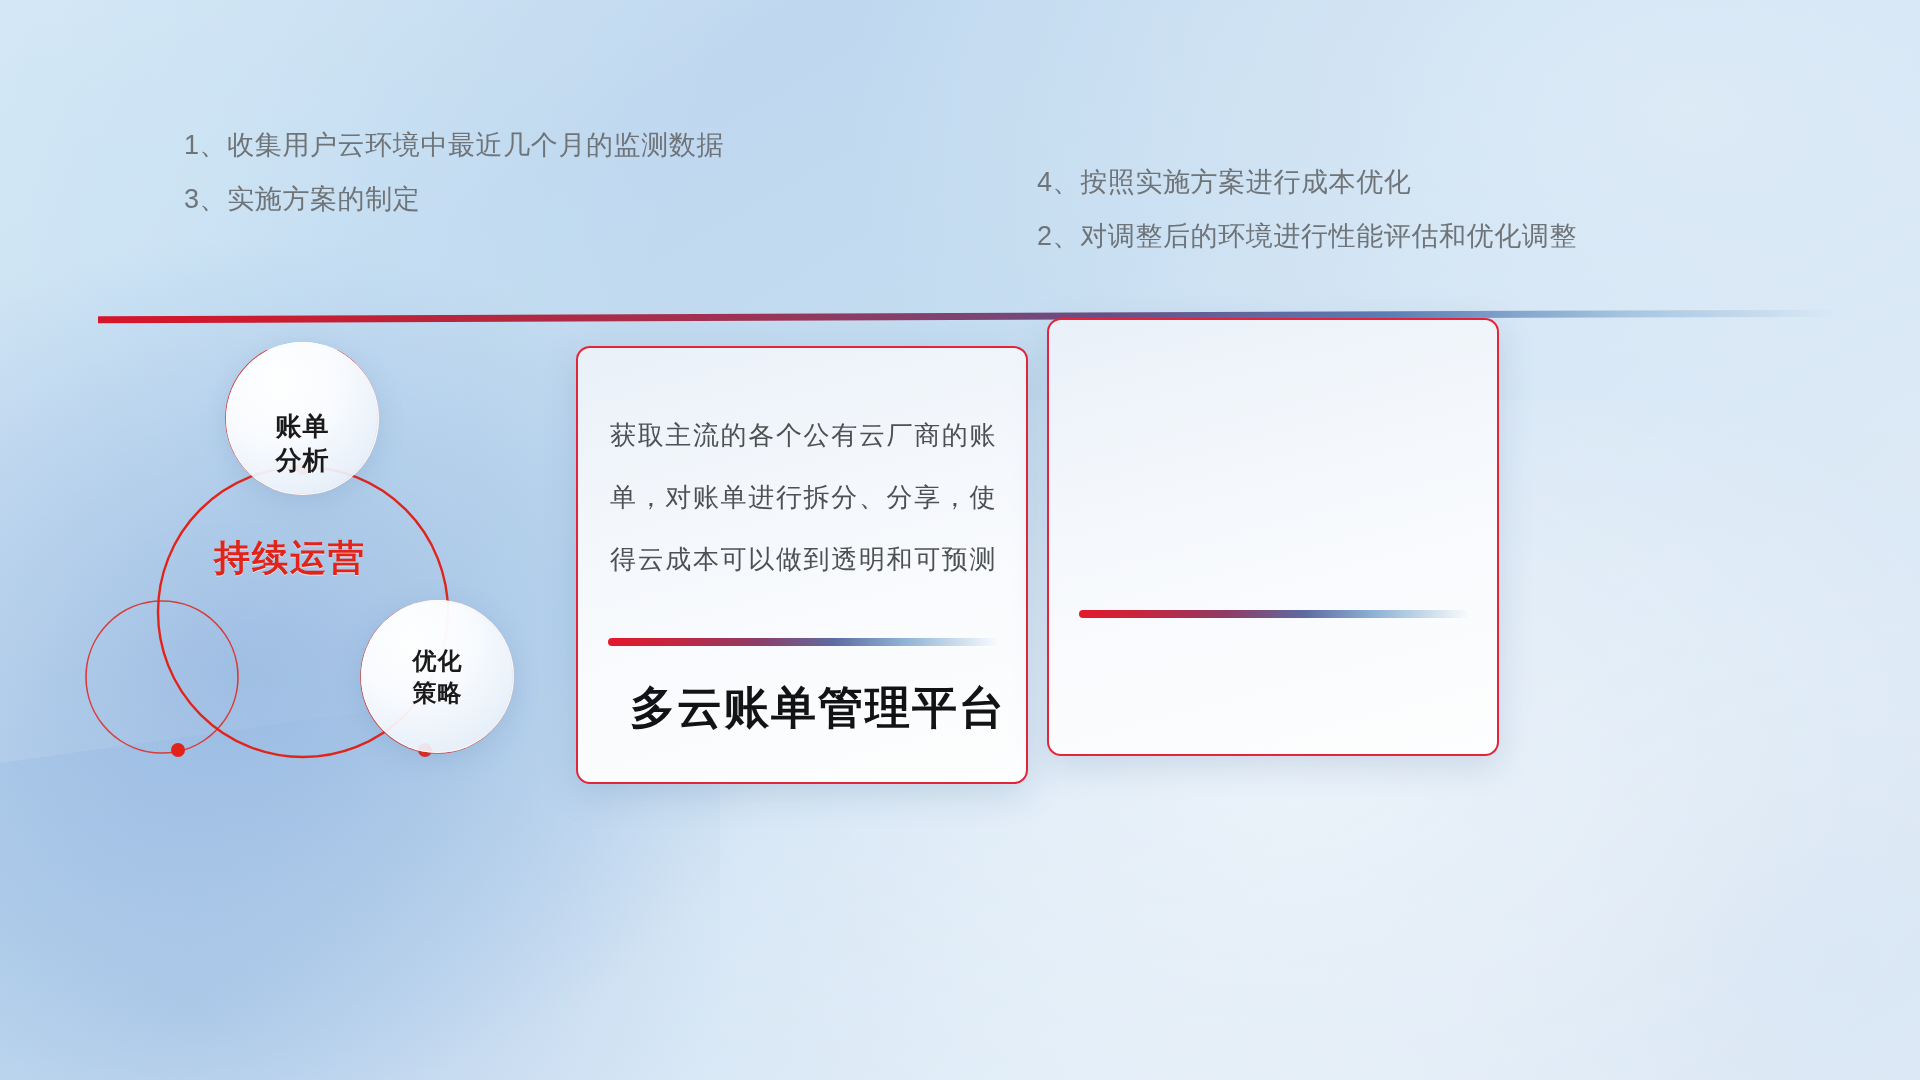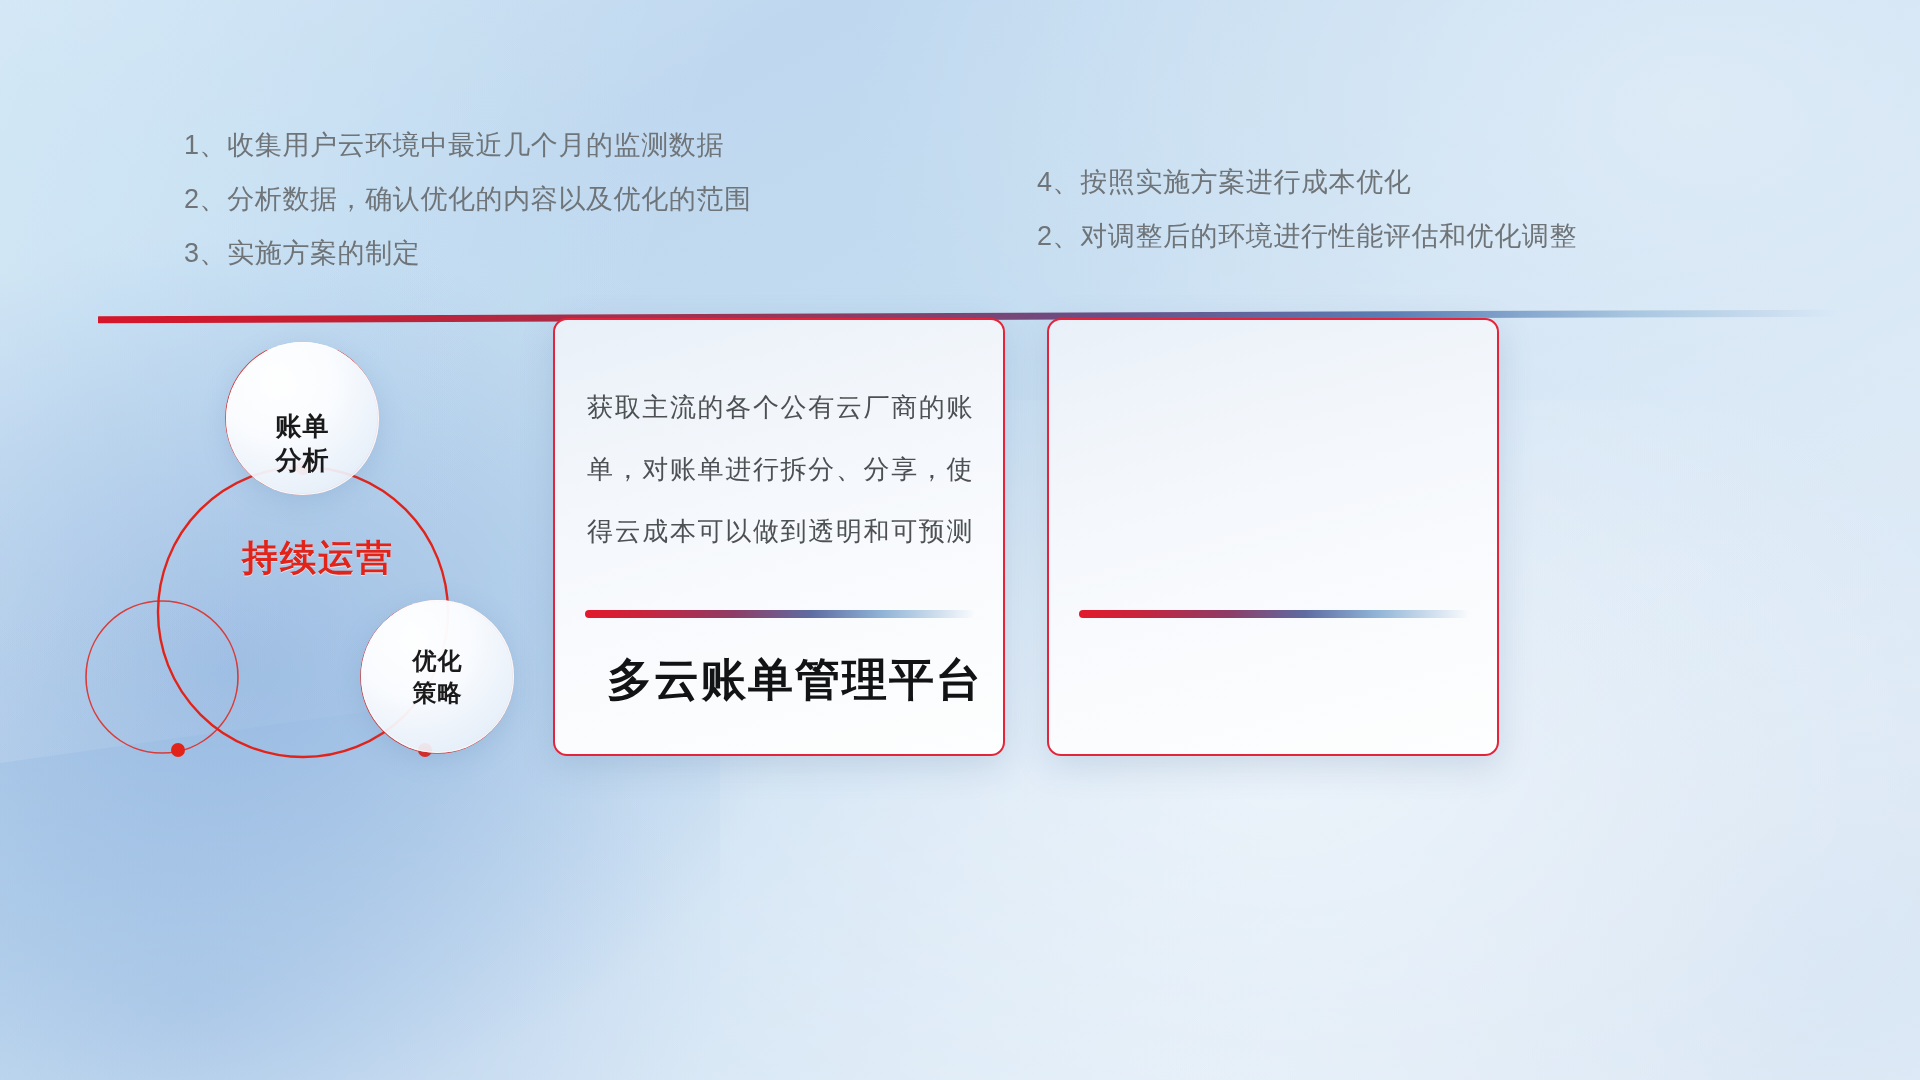--- a/index.html
+++ b/index.html
@@ -73,36 +73,36 @@
   }
   .bubble-top { left:141px; top:-8px;  width:153px; height:153px; }
   .bubble-top .lbl { font-size:26px; line-height:34px;margin-top:48px; }
 
   .bubble-bl  { left:1px;   top:250px; width:153px; height:153px; }
   .bubble-br  { left:276px; top:250px; width:153px; height:153px; }
   .bubble-bl .lbl, .bubble-br .lbl { font-size:24px; line-height:32px; }
 
   .venn-center{
     position:absolute; left:129px; top:148px; width:180px; height:120px;
-    display:flex; align-items:center; justify-content:flex-end;
+    display:flex; align-items:center; justify-content:flex-start;
     color:#e2231a; font-size:36px; font-weight:800; line-height:44px;
     text-align:center; letter-spacing:2px;
     text-shadow:0 1px 0 rgba(255,255,255,0.6);
   }
 
   
   .card{
     position:absolute; top:318px; width:452px; height:438px;
     border-radius:14px;
     border:2px solid #e3243a;
     background:linear-gradient(165deg,#e9f0f8 0%, #f2f6fb 28%, #f8fafd 58%, #fdfefe 100%);
     box-shadow:0 10px 34px rgba(80,115,160,0.20);
     overflow:hidden;
   }
-  .card.c1{ left:553px; }
+  .card.c1{ left:576px;margin-top:28px; }
   .card.c2{ left:1047px; }
 
   .card-body{
     position:absolute; left:32px; right:30px; top:56px;
     color:#4d5154; font-size:26px; line-height:62px;
     text-align:justify; text-align-last:justify;
     letter-spacing:0.5px;
   }
   .card-rule{
     position:absolute; left:30px; right:28px; top:290px; height:8px;
@@ -118,21 +118,20 @@
 </head>
 <body>
 
 <div class="bg-sweep-1"></div>
 <div class="bg-sweep-2"></div>
 <div class="bg-sweep-3"></div>
 
 <div class="lists">
   <div class="list-col left">
     <div class="list-item">1、收集用户云环境中最近几个月的监测数据</div>
-    <div class="list-item">2、分析数据，确认优化的内容以及优化的范围</div>
     <div class="list-item">3、实施方案的制定</div>
   </div>
   <div class="list-col right">
     <div class="list-item">4、按照实施方案进行成本优化</div>
     <div class="list-item">2、对调整后的环境进行性能评估和优化调整</div>
   </div>
 </div>
 
 <div class="top-rule"></div>
 

